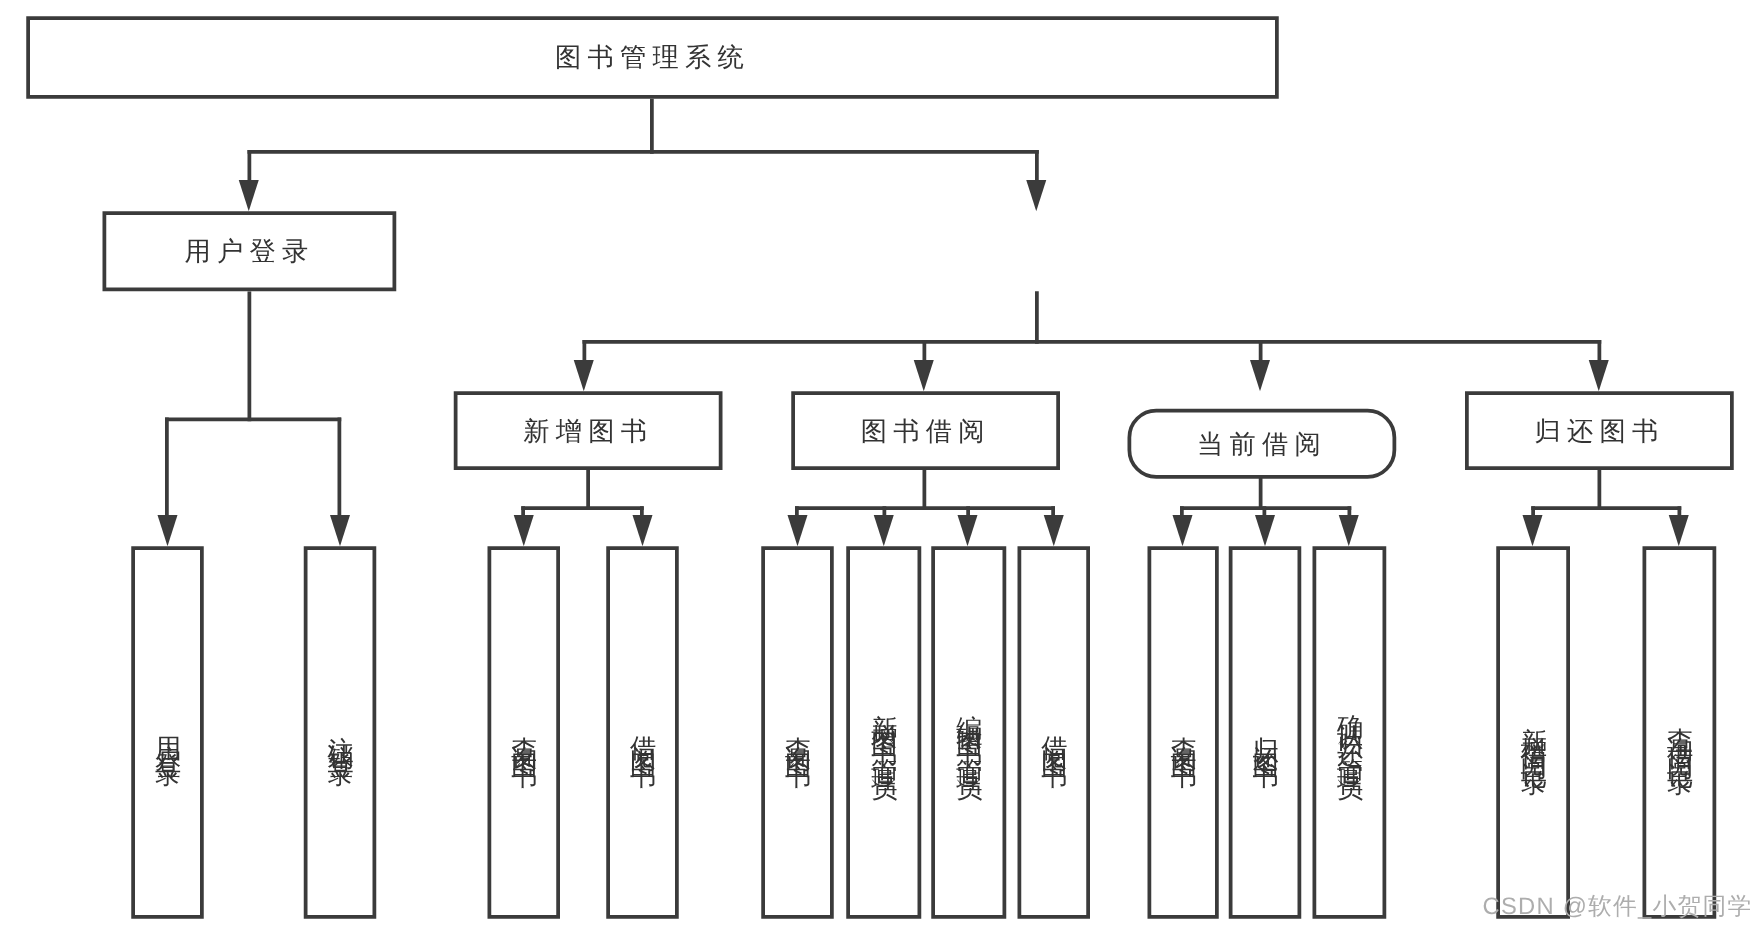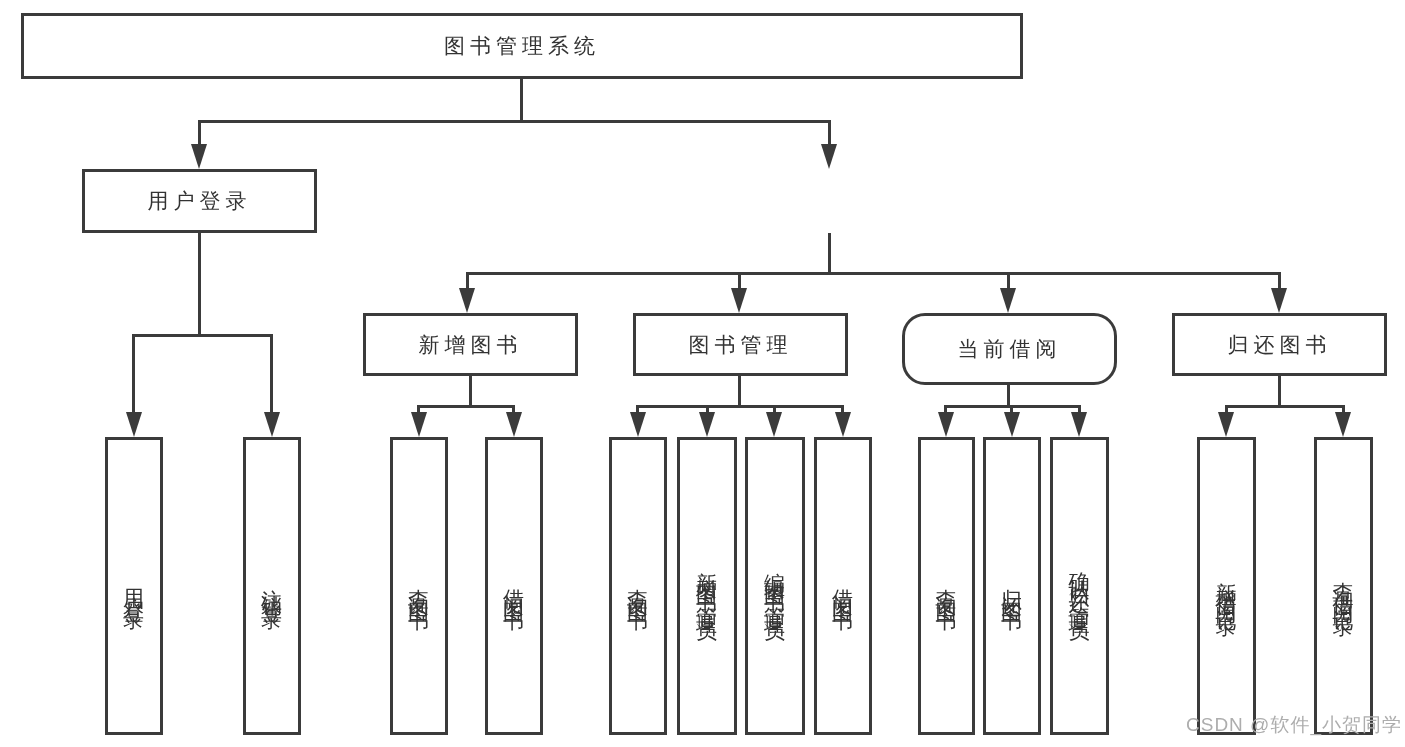--- a/index.html
+++ b/index.html
@@ -89,22 +89,22 @@
   <div class="vline" style="left:466px;top:272px;height:22px;"></div>
   <div class="arrow" style="left:459px;top:288px;"></div>
   <div class="vline" style="left:738px;top:272px;height:22px;"></div>
   <div class="arrow" style="left:731px;top:288px;"></div>
   <div class="vline" style="left:1007px;top:272px;height:22px;"></div>
   <div class="arrow" style="left:1000px;top:288px;"></div>
   <div class="vline" style="left:1278px;top:272px;height:22px;"></div>
   <div class="arrow" style="left:1271px;top:288px;"></div>
 
   <div class="node" style="left:363px;top:313px;width:215px;height:63px;">新增图书</div>
-  <div class="node" style="left:633px;top:313px;width:215px;height:63px;">图书管理</div>
-  <div class="node" style="left:902px;top:313px;width:215px;height:72px;border-radius:23px;">当前借阅</div>
+  <div class="node" style="left:633px;top:313px;width:215px;height:63px;">图书借阅</div>
+  <div class="node" style="left:902px;top:327px;width:215px;height:56px;border-radius:23px;">当前借阅</div>
   <div class="node" style="left:1172px;top:313px;width:215px;height:63px;">归还图书</div>
 
   <div class="vline" style="left:469px;top:376px;height:32px;"></div>
   <div class="hline" style="left:417px;top:405px;width:98px;"></div>
   <div class="vline" style="left:417px;top:405px;height:14px;"></div>
   <div class="arrow" style="left:411px;top:412px;"></div>
   <div class="vline" style="left:512px;top:405px;height:14px;"></div>
   <div class="arrow" style="left:506px;top:412px;"></div>
 
   <div class="vline" style="left:738px;top:376px;height:32px;"></div>

